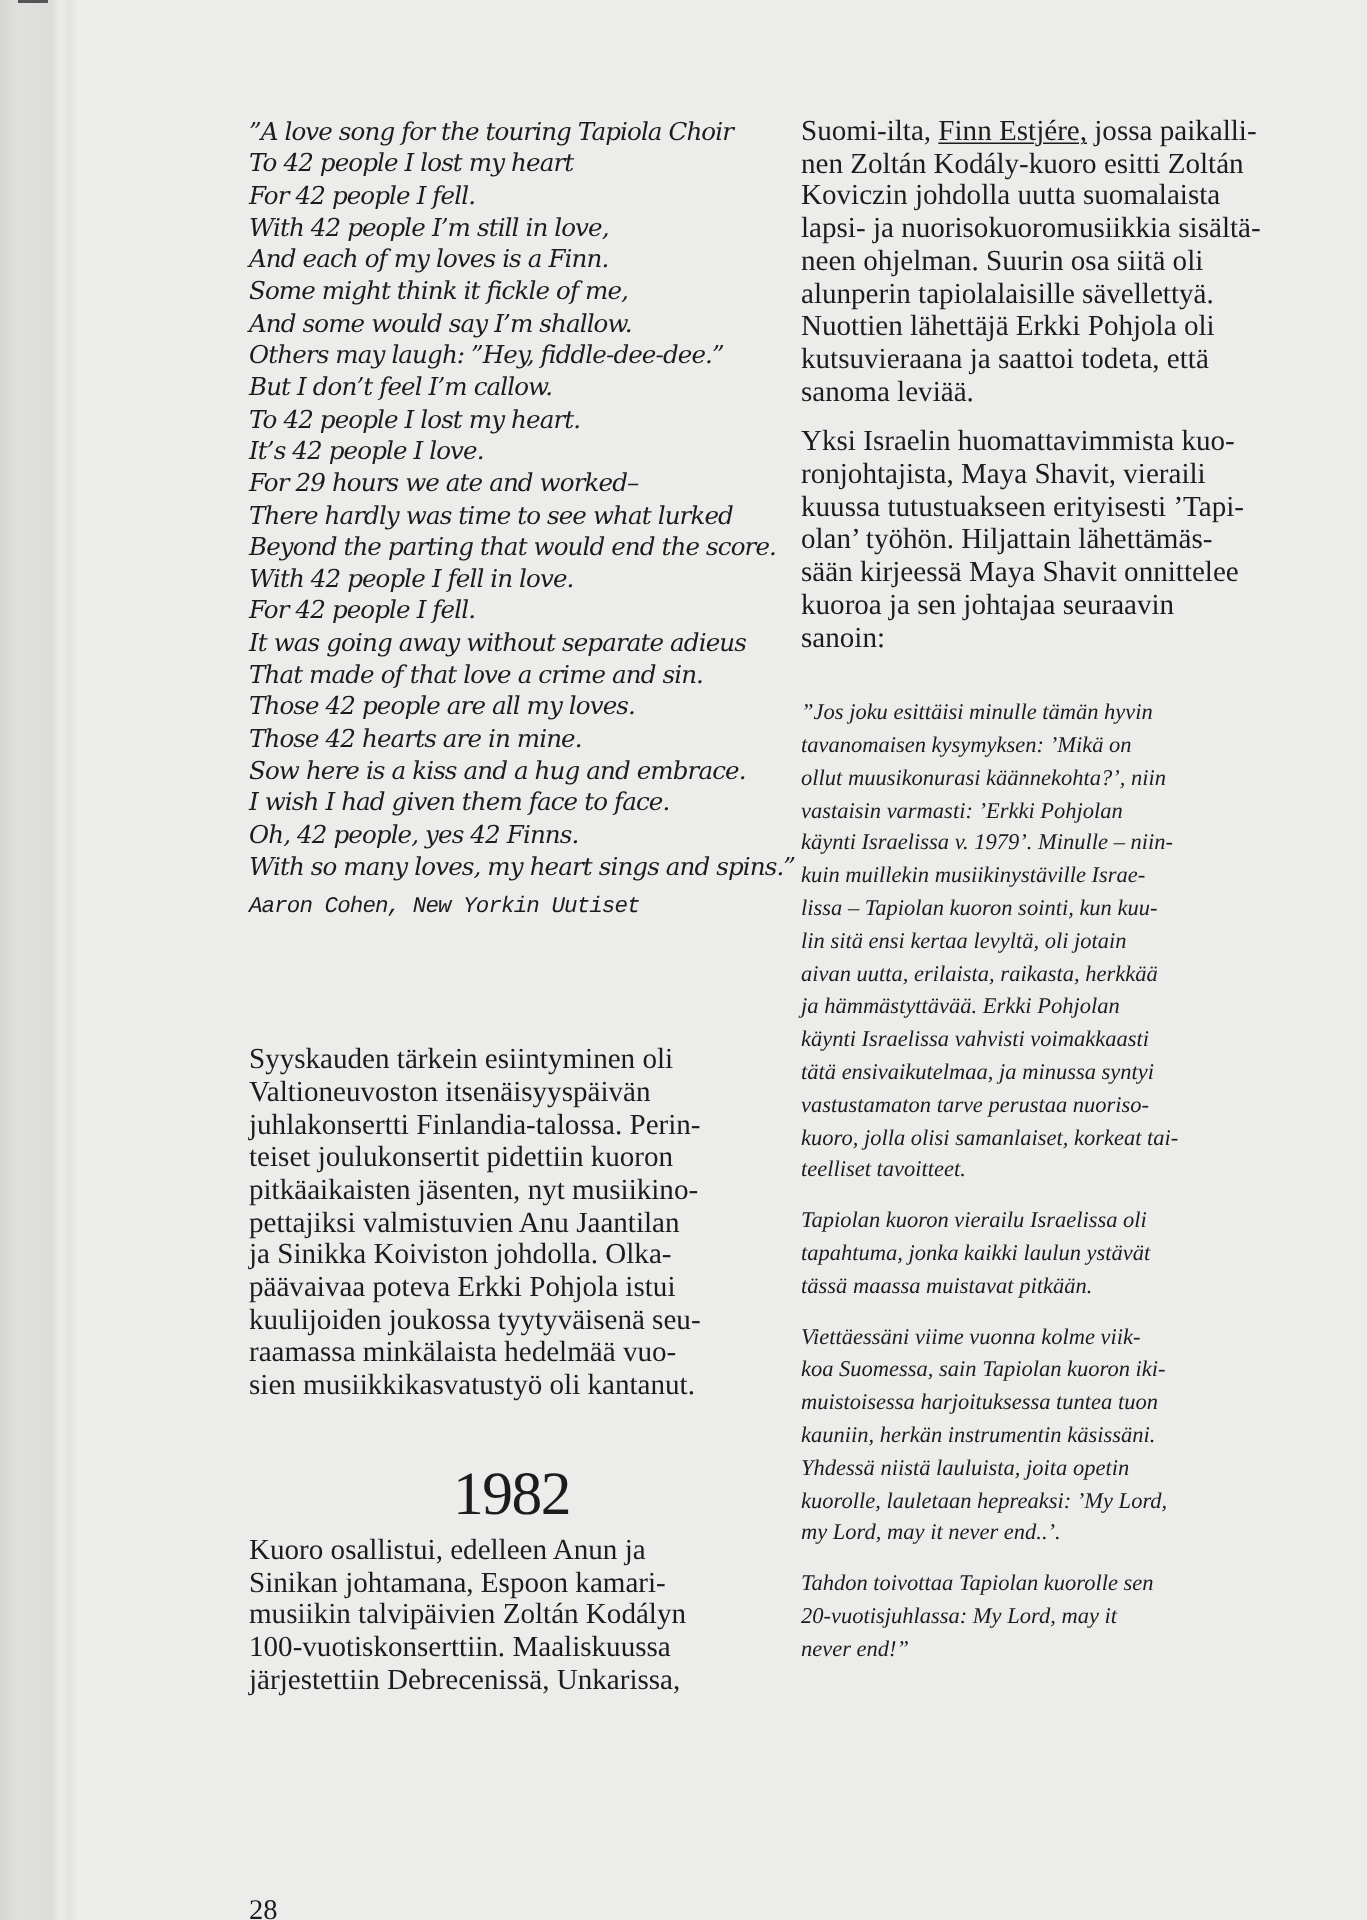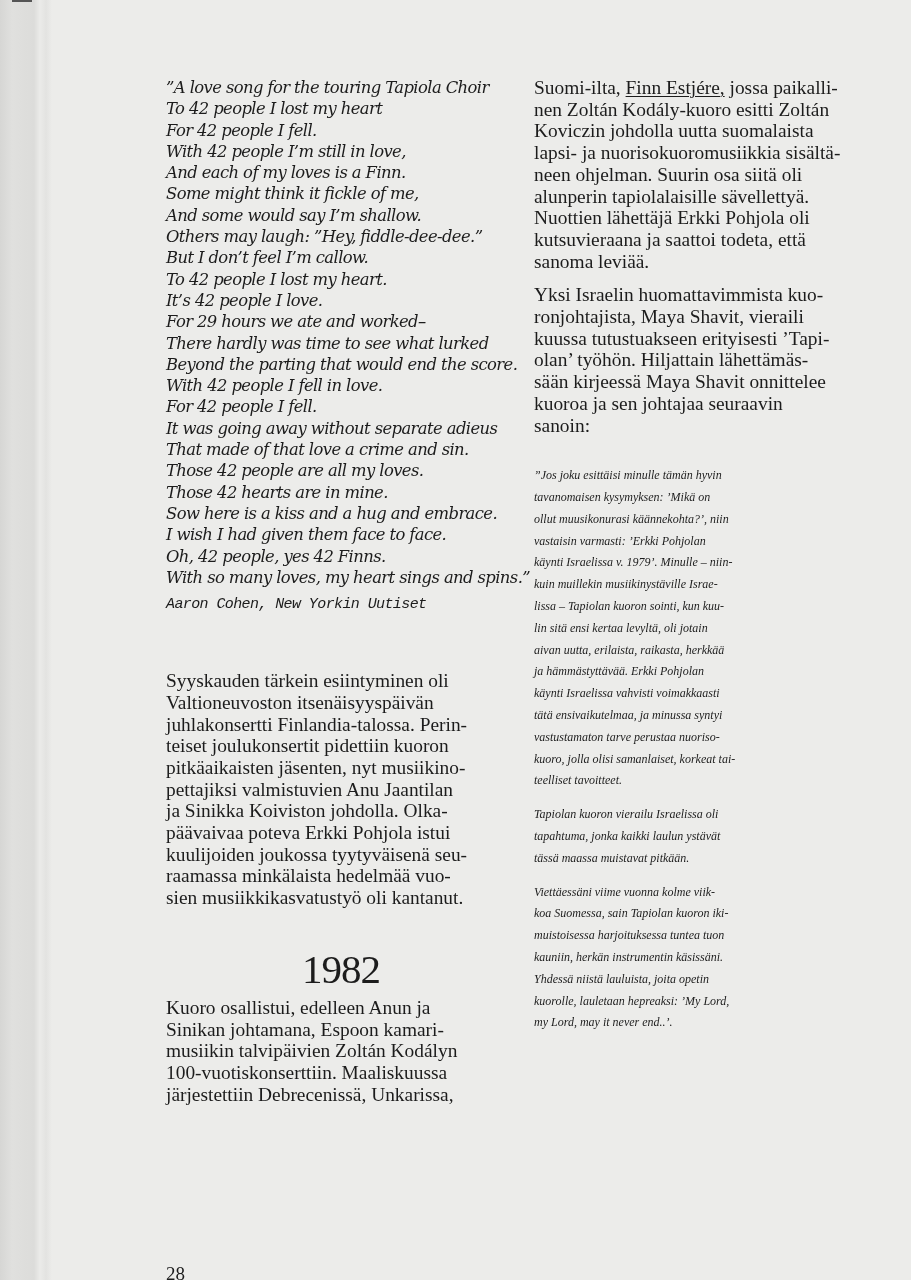--- a/index.html
+++ b/index.html
@@ -45,21 +45,21 @@
     .body-text {
       font-family: "Liberation Serif", serif;
       font-size: 19.4px;
       line-height: 21.7px;
       margin: 0;
     }
     .body-text .line { display: block; white-space: nowrap; }
     .italic-text {
       font-family: "Liberation Serif", serif;
       font-style: italic;
-      font-size: 12px;
+      font-size: 15px;
       line-height: 21.8px;
       margin: 0;
     }
     .italic-text .line { display: block; white-space: nowrap; }
     .year-heading {
       font-family: "Liberation Serif", serif;
       font-size: 41px;
       text-align: center;
       letter-spacing: -1px;
       line-height: 46px;
@@ -103,21 +103,21 @@
         <span class="line">That made of that love a crime and sin.</span>
         <span class="line">Those 42 people are all my loves.</span>
         <span class="line">Those 42 hearts are in mine.</span>
         <span class="line">Sow here is a kiss and a hug and embrace.</span>
         <span class="line">I wish I had given them face to face.</span>
         <span class="line">Oh, 42 people, yes 42 Finns.</span>
         <span class="line">With so many loves, my heart sings and spins.”</span>
       </div>
     <div class="attribution">Aaron Cohen, New Yorkin Uutiset</div>
 
-    <div class="body-text" style="margin-top:57px;" id="lp1">
+    <div class="body-text" style="margin-top:83px;" id="lp1">
         <span class="line">Syyskauden tärkein esiintyminen oli</span>
         <span class="line">Valtioneuvoston itsenäisyyspäivän</span>
         <span class="line">juhlakonsertti Finlandia-talossa. Perin-</span>
         <span class="line">teiset joulukonsertit pidettiin kuoron</span>
         <span class="line">pitkäaikaisten jäsenten, nyt musiikino-</span>
         <span class="line">pettajiksi valmistuvien Anu Jaantilan</span>
         <span class="line">ja Sinikka Koiviston johdolla. Olka-</span>
         <span class="line">päävaivaa poteva Erkki Pohjola istui</span>
         <span class="line">kuulijoiden joukossa tyytyväisenä seu-</span>
         <span class="line">raamassa minkälaista hedelmää vuo-</span>
@@ -175,16 +175,21 @@
       </div>
     <div class="italic-text" style="margin-top:12px;" id="rq3">
         <span class="line">Viettäessäni viime vuonna kolme viik-</span>
         <span class="line">koa Suomessa, sain Tapiolan kuoron iki-</span>
         <span class="line">muistoisessa harjoituksessa tuntea tuon</span>
         <span class="line">kauniin, herkän instrumentin käsissäni.</span>
         <span class="line">Yhdessä niistä lauluista, joita opetin</span>
         <span class="line">kuorolle, lauletaan hepreaksi: ’My Lord,</span>
         <span class="line">my Lord, may it never end..’.</span>
       </div>
+    <div class="italic-text" style="margin-top:12px;" id="rq4">
+        <span class="line">Tahdon toivottaa Tapiolan kuorolle sen</span>
+        <span class="line">20-vuotisjuhlassa: My Lord, may it</span>
+        <span class="line">never end!”</span>
+      </div>
   </div>
 
   <div class="page-number">28</div>
 </div>
 
 </body></html>

